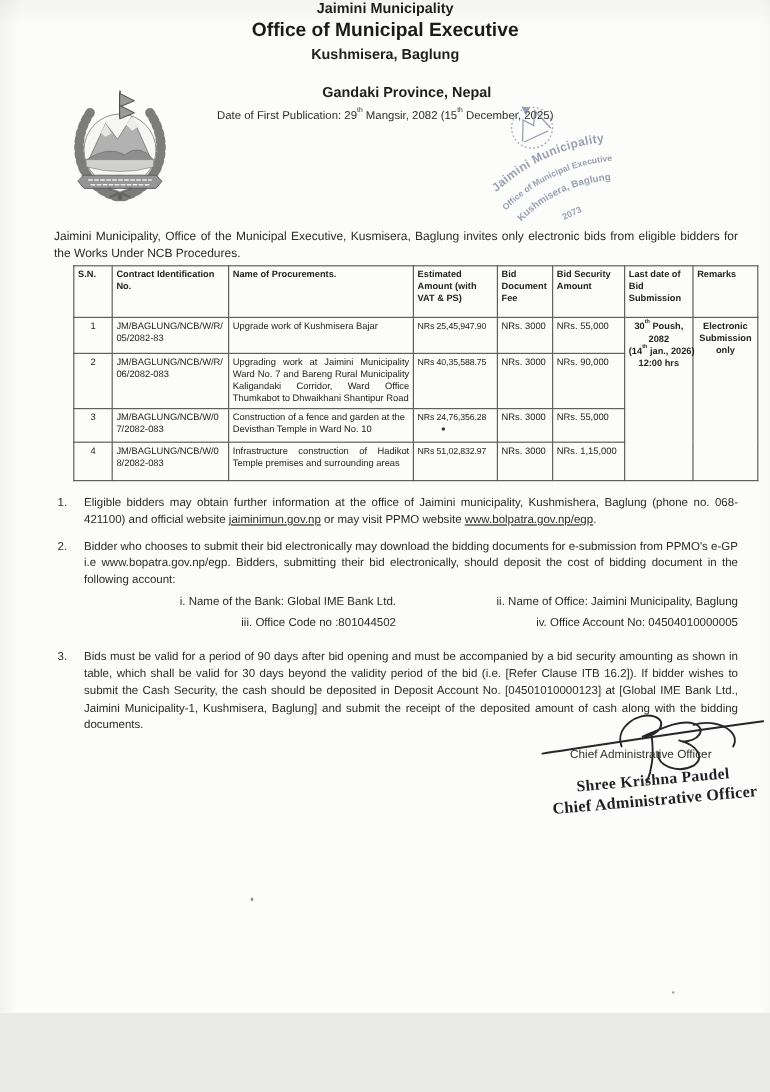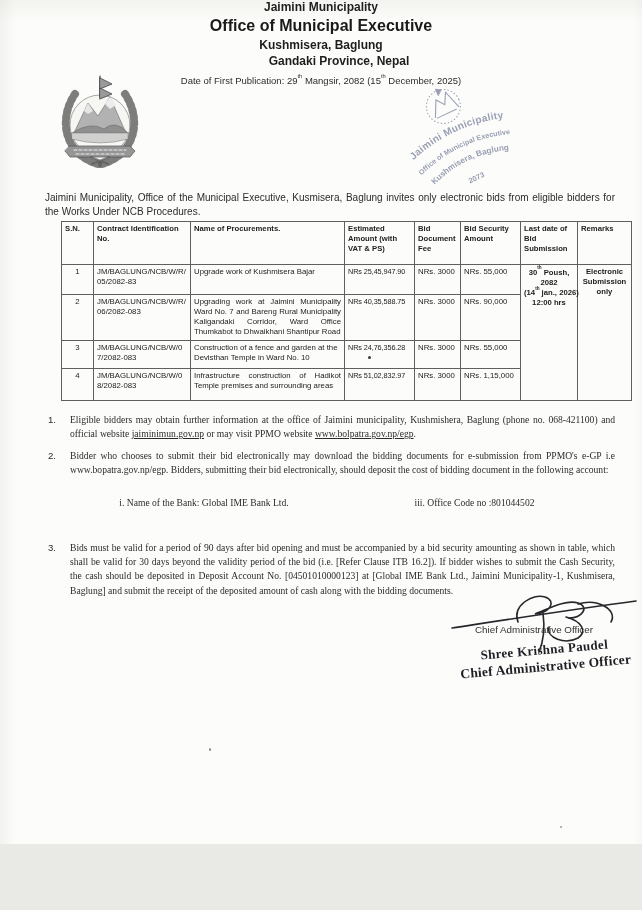--- a/index.html
+++ b/index.html
@@ -15,21 +15,21 @@
   .page::before{
     content:"";position:absolute;inset:0;pointer-events:none;
     background:linear-gradient(90deg,rgba(0,0,0,.04),rgba(0,0,0,0) 16px),
                linear-gradient(270deg,rgba(0,0,0,.02),rgba(0,0,0,0) 10px);
   }
   
   .hdr{position:absolute;left:0;right:0;top:72;text-align:center;}
   .hdr .l1{font-size:12px;line-height:15px;font-weight:bold;color:#1e1e1e;}
   .hdr .l2{font-size:16px;line-height:19px;font-weight:bold;color:#1a1a1a;margin-top:1px;}
   .hdr .l3{font-size:12px;line-height:14px;font-weight:bold;color:#1e1e1e;margin-top:3px;}
-  .hdr .l4{font-size:12px;line-height:14px;font-weight:bold;color:#1e1e1e;margin-top:2px;padding-left:36px;}
+  .hdr .l4{font-size:12px;line-height:14px;font-weight:bold;color:#1e1e1e;margin-top:18px;padding-left:36px;}
   .hdr .title{font-size:12px;line-height:14px;font-weight:bold;color:#1a1a1a;margin-top:10px;
     text-decoration:underline;text-underline-offset:2px;}
   .hdr .pub{font-size:9.5px;line-height:12px;margin-top:4px;color:#2d2d2d;}
   sup{font-size:60%;position:relative;top:-0.4em;}
   
   .emblem{position:absolute;left:52px;top:72px;}
   .stamp{position:absolute;left:390px;top:80px;opacity:.78;}
   
   .intro{position:absolute;left:45px;top:191px;width:570px;font-size:10px;line-height:14px;
     text-align:justify;margin:0;}
@@ -42,24 +42,24 @@
   td.sn,th.sn{text-align:center;}
   td.cid{word-break:break-all;}
   td.nm{text-align:justify;}
   td.amt{font-size:7.3px;white-space:nowrap;letter-spacing:-0.1px;}
   td.mid{vertical-align:middle;text-align:center;font-weight:bold;font-size:7.7px;line-height:1.55;}
   tr.hrow{height:43px;} tr.r1{height:30px;} tr.r2{height:45px;} tr.r3{height:28px;} tr.r4{height:32px;}
   
   .note{position:absolute;left:45px;width:570px;display:grid;grid-template-columns:25px 1fr;
     font-size:9.6px;line-height:14.2px;}
   .note .num{padding-left:3px;}
-  .note .body{text-align:justify;font-family:Liberation Serif, serif;}
+  .note .body{text-align:justify;}
   .lnk{text-decoration:underline;text-underline-offset:1px;cursor:pointer;}
-  .acct{margin-top:19px;margin-left:8px;display:grid;grid-template-columns:252px 1fr;
-    column-gap:4px;row-gap:4px;text-align:center;}
+  .acct{margin-top:3px;margin-left:8px;display:grid;grid-template-columns:252px 1fr;
+    column-gap:4px;row-gap:4px;text-align:right;}
   
   .sig-svg{position:absolute;left:448px;top:588px;z-index:6;}
   .sig-title{position:absolute;left:452px;top:624px;width:164px;text-align:center;
     font-size:9.8px;color:#333;z-index:4;}
   .sig-stamp{position:absolute;left:446px;top:642px;width:198px;text-align:center;
     transform:rotate(-5deg);font-family:"Liberation Serif", serif;color:#1f2026;z-index:4;}
   .sig-stamp .nm{font-size:13px;font-weight:600;letter-spacing:.3px;}
   .sig-stamp .tt{font-size:13.5px;font-weight:600;letter-spacing:.2px;margin-top:1px;}
   .speck{position:absolute;background:#3a3a3a;border-radius:50%;}
 </style>
@@ -191,21 +191,23 @@
     <div class="num">1.</div>
     <div class="body"><span>Eligible bidders may obtain further information at the office of Jaimini municipality, Kushmishera, Baglung (phone no. 068-421100) and official website </span><span class="lnk">jaiminimun.gov.np</span><span> or may visit  PPMO website </span><span class="lnk">www.bolpatra.gov.np/egp</span><span>.</span></div>
   </div>
 
   <div class="note" style="top:449px">
     <div class="num">2.</div>
     <div class="body">
       <span>Bidder who chooses to submit their bid electronically may download the bidding documents for e-submission from PPMO's e-GP i.e www.bopatra.gov.np/egp. Bidders, submitting their bid electronically, should deposit the cost of bidding document in the following account:</span>
       <div class="acct">
         <div>i. Name of the Bank: Global IME Bank Ltd.</div>
+        <div>ii. Name of Office: Jaimini Municipality, Baglung</div>
         <div>iii. Office Code no :801044502</div>
+        <div>iv. Office Account No: 04504010000005</div>
       </div>
     </div>
   </div>
 
   <div class="note" style="top:541px">
     <div class="num">3.</div>
     <div class="body">Bids must be valid for a period of 90 days after bid opening and must be accompanied by a bid security amounting as shown in table, which shall be valid for 30 days beyond the validity period of the bid (i.e. [Refer Clause ITB 16.2]). If bidder wishes to submit the Cash Security, the cash should be deposited in Deposit Account No. [04501010000123] at [Global IME Bank Ltd., Jaimini Municipality-1, Kushmisera, Baglung] and submit the receipt of the deposited amount of cash along with the bidding documents.</div>
   </div>
 
   <svg class="sig-svg" width="194" height="74" viewBox="0 0 194 74">

